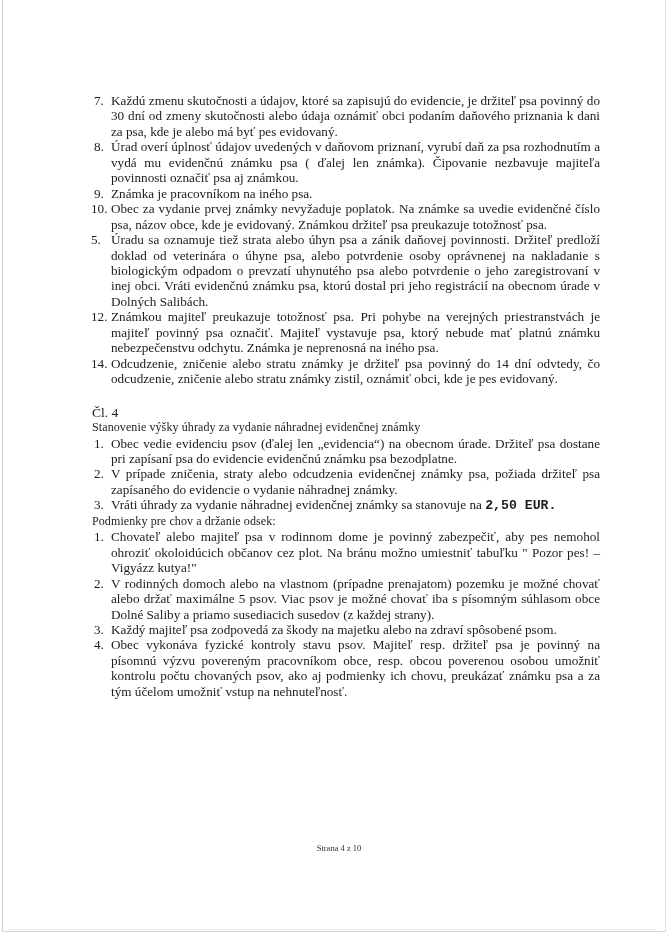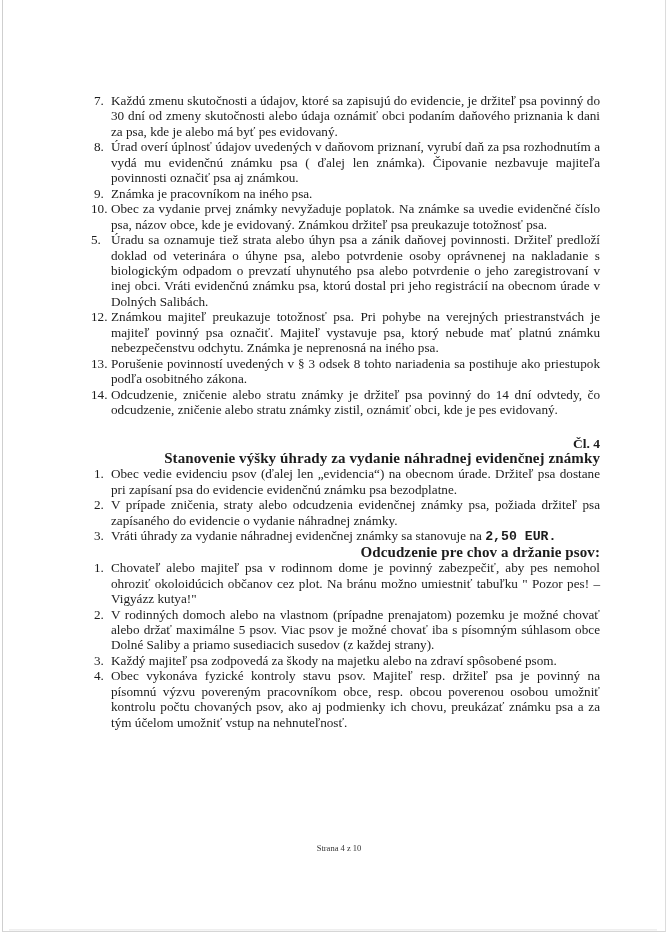--- a/index.html
+++ b/index.html
@@ -48,29 +48,29 @@
     }
     ol.items li .num {
       position: absolute;
       left: 2px;
       top: 0;
     }
     ol.items li.two-digit .num {
       left: -1px;
     }
     .section {
-      text-align: right;
-      font-weight: bold;
+      text-align: left;
+      font-weight: normal;
     }
     .sec-num {
       margin-top: 18px;
       font-size: 13.5px;
     }
     .sec-title {
-      font-size: 15px;
+      font-size: 12px;
       letter-spacing: 0.1px;
     }
     b.amt { font-weight: bold; font-family: Liberation Mono, monospace; }
     .footer {
       position: absolute;
       left: 0;
       width: 672px;
       top: 845px;
       text-align: center;
       font-size: 8.5px;
@@ -111,24 +111,20 @@
       </li>
       <li class="two-digit">
         <span class="num">5.</span>
         <span>Úradu sa oznamuje tiež strata alebo úhyn psa a zánik daňovej povinnosti. Držiteľ predloží doklad od veterinára o úhyne psa, alebo potvrdenie osoby oprávnenej na nakladanie s biologickým odpadom o prevzatí uhynutého psa alebo potvrdenie o jeho zaregistrovaní v inej obci. Vráti evidenčnú známku psa, ktorú dostal pri jeho registrácií na obecnom úrade v Dolných Salibách.</span>
       </li>
       <li class="two-digit">
         <span class="num">12.</span>
         <span>Známkou majiteľ preukazuje totožnosť psa. Pri pohybe na verejných priestranstvách je majiteľ povinný psa označiť. Majiteľ vystavuje psa, ktorý nebude mať platnú známku nebezpečenstvu odchytu. Známka je neprenosná na iného psa.</span>
       </li>
       <li class="two-digit">
-        <span class="num">13.</span>
-        <span>Porušenie povinností uvedených v § 3 odsek 8 tohto nariadenia sa postihuje ako priestupok podľa osobitného zákona.</span>
-      </li>
-      <li class="two-digit">
         <span class="num">14.</span>
         <span>Odcudzenie, zničenie alebo stratu známky je držiteľ psa povinný do 14 dní odvtedy, čo odcudzenie, zničenie alebo stratu známky zistil, oznámiť obci, kde je pes evidovaný.</span>
       </li>
     </ol>
 
     <div class="section sec-num">Čl. 4</div>
     <div class="section sec-title">Stanovenie výšky úhrady za vydanie náhradnej evidenčnej známky</div>
     <ol class="items">
       <li>
         <span class="num">1.</span>
@@ -137,21 +133,21 @@
       <li>
         <span class="num">2.</span>
         <span>V prípade zničenia, straty alebo odcudzenia evidenčnej známky psa, požiada držiteľ psa zapísaného do evidencie o vydanie náhradnej známky.</span>
       </li>
       <li>
         <span class="num">3.</span>
         <span>Vráti úhrady za vydanie náhradnej evidenčnej známky sa stanovuje na </span><b class="amt">2,50 EUR.</b>
       </li>
     </ol>
 
-    <div class="section sec-title">Odcudzenie pre chov a držanie psov:</div>
+    <div class="section sec-title">Podmienky pre chov a držanie odsek:</div>
     <ol class="items">
       <li>
         <span class="num">1.</span>
         <span>Chovateľ alebo majiteľ psa v rodinnom dome je povinný zabezpečiť, aby pes nemohol ohroziť  okoloidúcich občanov cez plot. Na bránu možno umiestniť tabuľku " Pozor pes! – Vigyázz kutya!"</span>
       </li>
       <li>
         <span class="num">2.</span>
         <span>V rodinných domoch alebo na vlastnom (prípadne prenajatom) pozemku je možné chovať alebo držať maximálne 5 psov. Viac psov je možné chovať iba s písomným súhlasom obce Dolné Saliby a priamo susediacich susedov (z každej  strany).</span>
       </li>
       <li>

